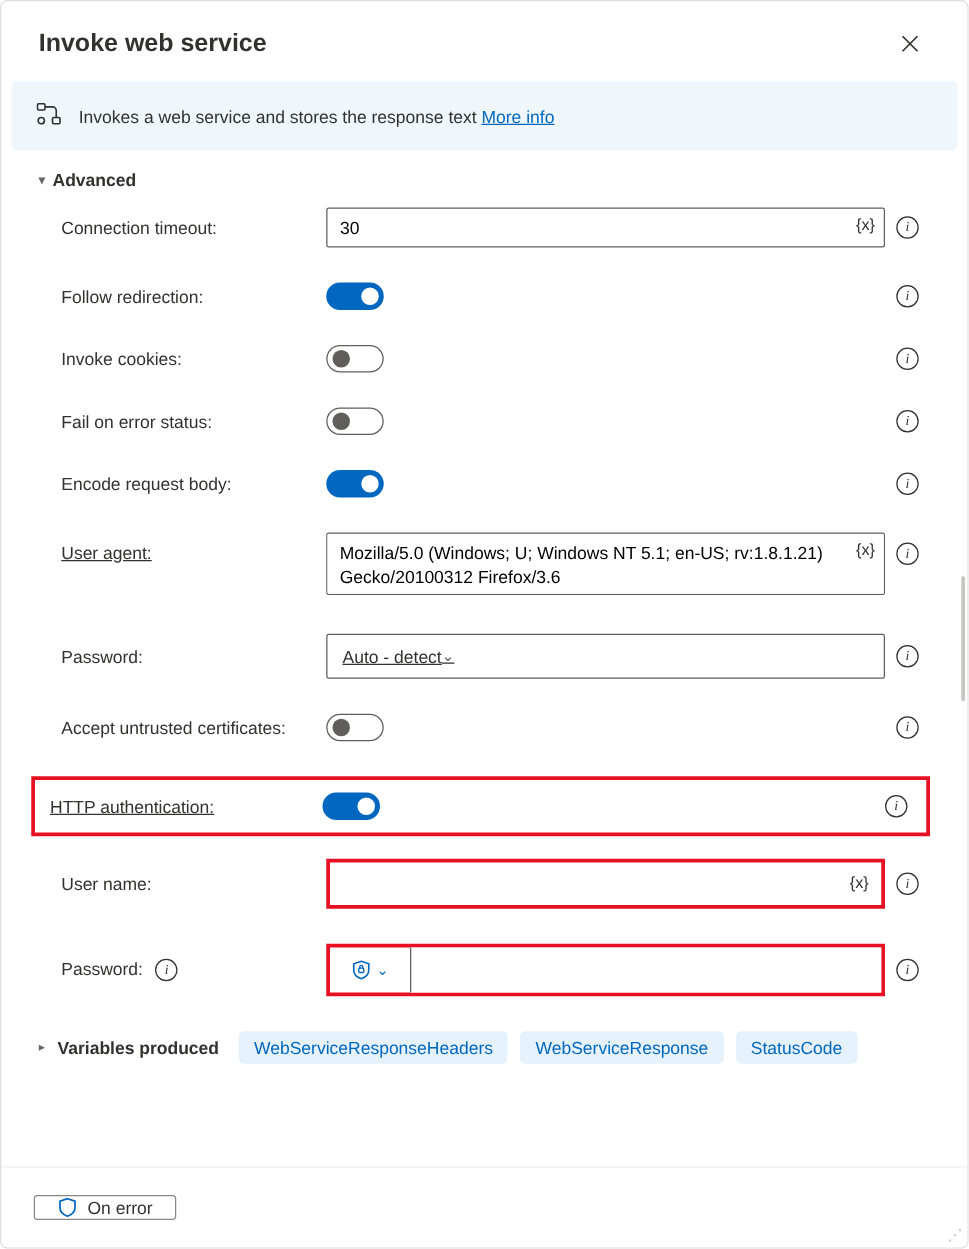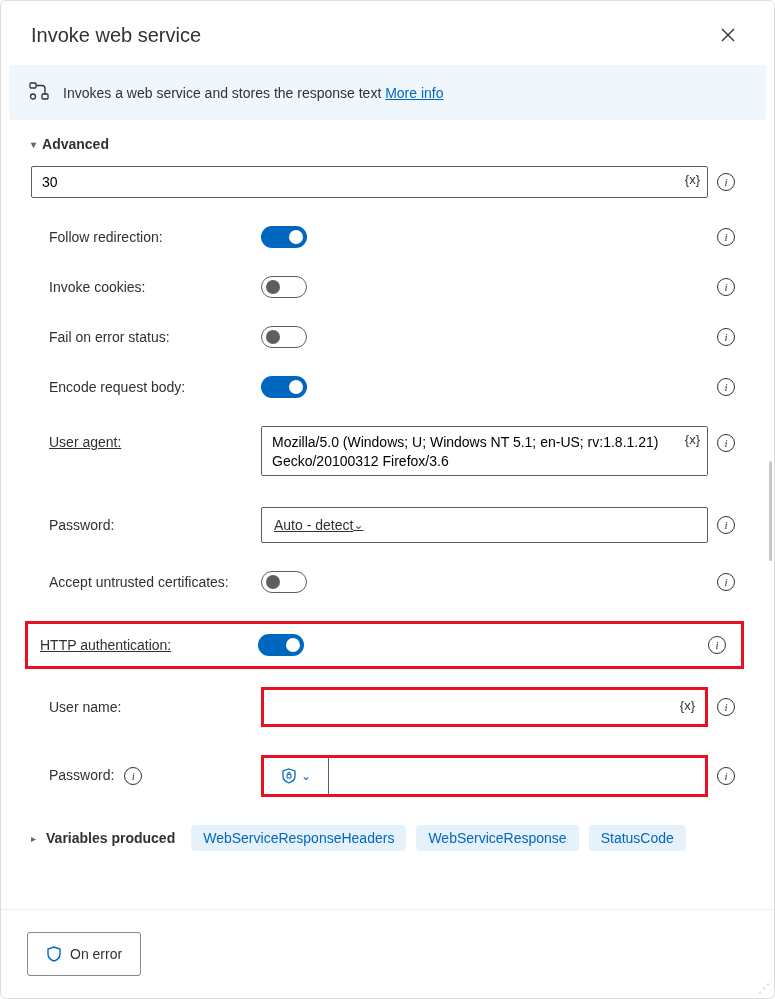--- a/index.html
+++ b/index.html
@@ -21,21 +21,21 @@
     overflow: hidden;
   }
   .dialog-header {
     display: flex;
     justify-content: space-between;
     align-items: center;
     padding: 18px 30px 10px 30px;
   }
   .dialog-title {
     font-size: 20px;
-    font-weight: 400;
+    font-weight: 700;
   }
   .close-btn {
     width: 32px; height: 32px;
     display:flex; align-items:center; justify-content:center;
     cursor:pointer;
     font-size:16px;
     color:#323130;
   }
   .info-banner {
     background: #eff6fc;
@@ -206,21 +206,21 @@
   }
 
   .footer {
     border-top:1px solid #eee;
     padding: 22px 26px;
     display:flex;
     justify-content:space-between;
     align-items:center;
   }
   .btn {
-    height:44px;
+    height:20px;
     min-width:100px;
     border-radius:3px;
     font-size:14px;
     cursor:pointer;
     display:inline-flex;
     align-items:center;
     justify-content:center;
     gap:8px;
     padding:0 18px;
   }
@@ -289,20 +289,21 @@
   </div>
 
   <div class="body-scroll">
 
     <div class="section-header">
       <span class="chev">▾</span>
       <span>Advanced</span>
     </div>
 
     <div class="row">
+      <div class="label">Connection timeout:</div>
       <div class="control">
         <div class="text-input-wrap">
           <input class="text-input" value="30" style="">
           <span class="var-badge">{x}</span>
         </div>
       </div>
       <div class="info">
           <span class="info-icon">i</span>
         </div>
     </div>

